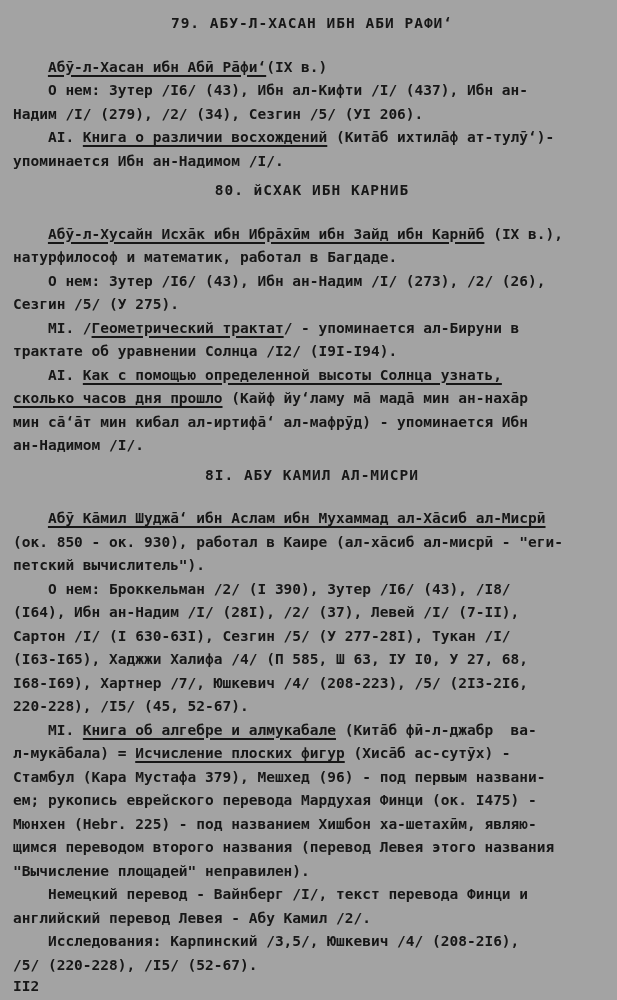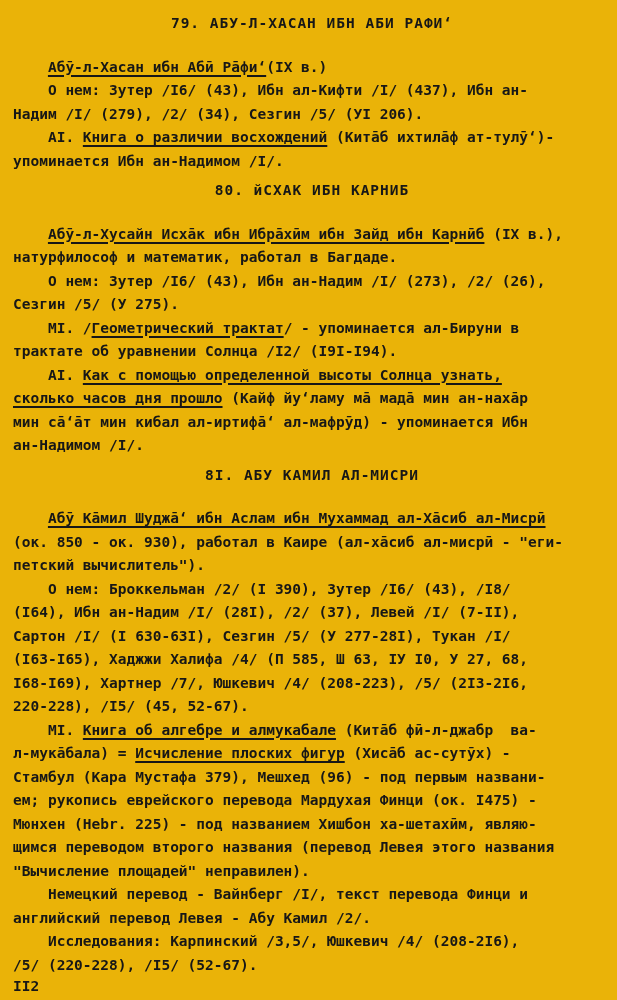--- a/index.html
+++ b/index.html
@@ -5,21 +5,21 @@
   html, body {
     margin: 0;
     padding: 0;
     background: #e8e8e6;
   }
   .page {
     position: relative;
     width: 617px;
     height: 1000px;
     margin: 0 auto;
-    background: #eab308;
+    background: #a3a3a3;
     overflow: hidden;
     font-family: "DejaVu Sans Mono", "Liberation Mono", monospace;
     font-weight: bold;
     font-size: 14.5px;
     color: #171717;
     box-sizing: border-box;
     padding: 6px 6px 0 13px;
   }
   .doc-body {
     white-space: pre;

